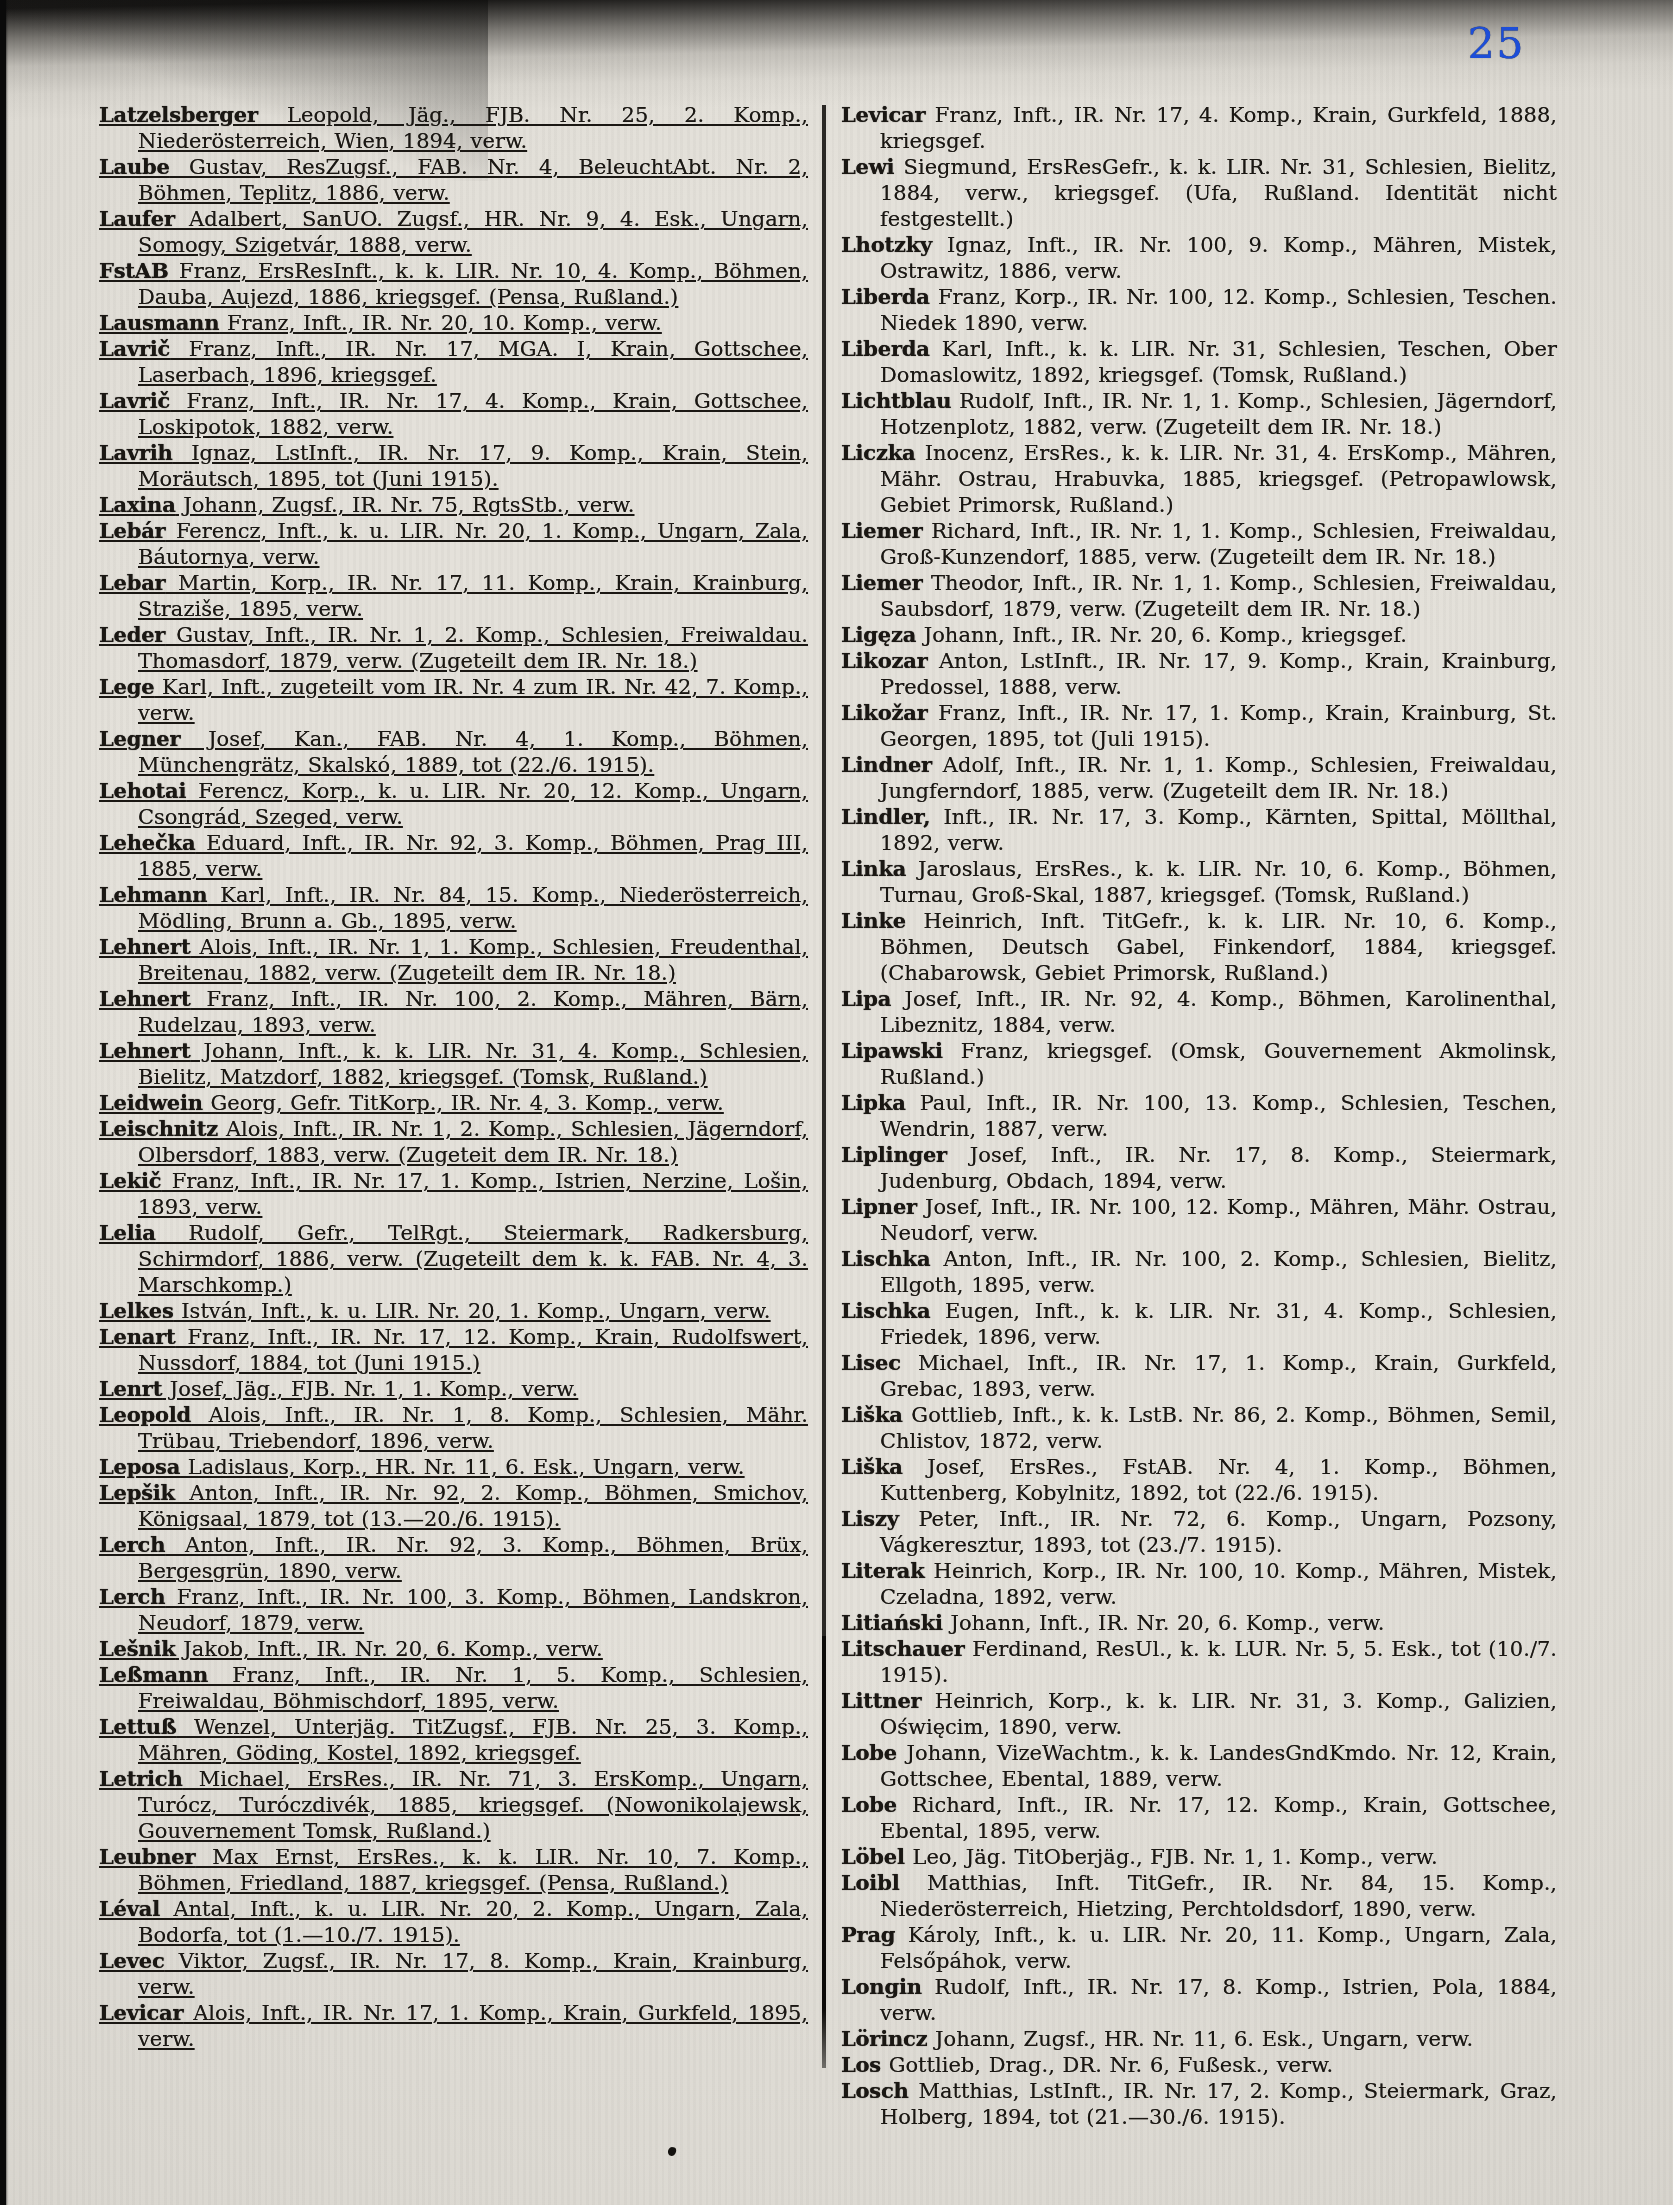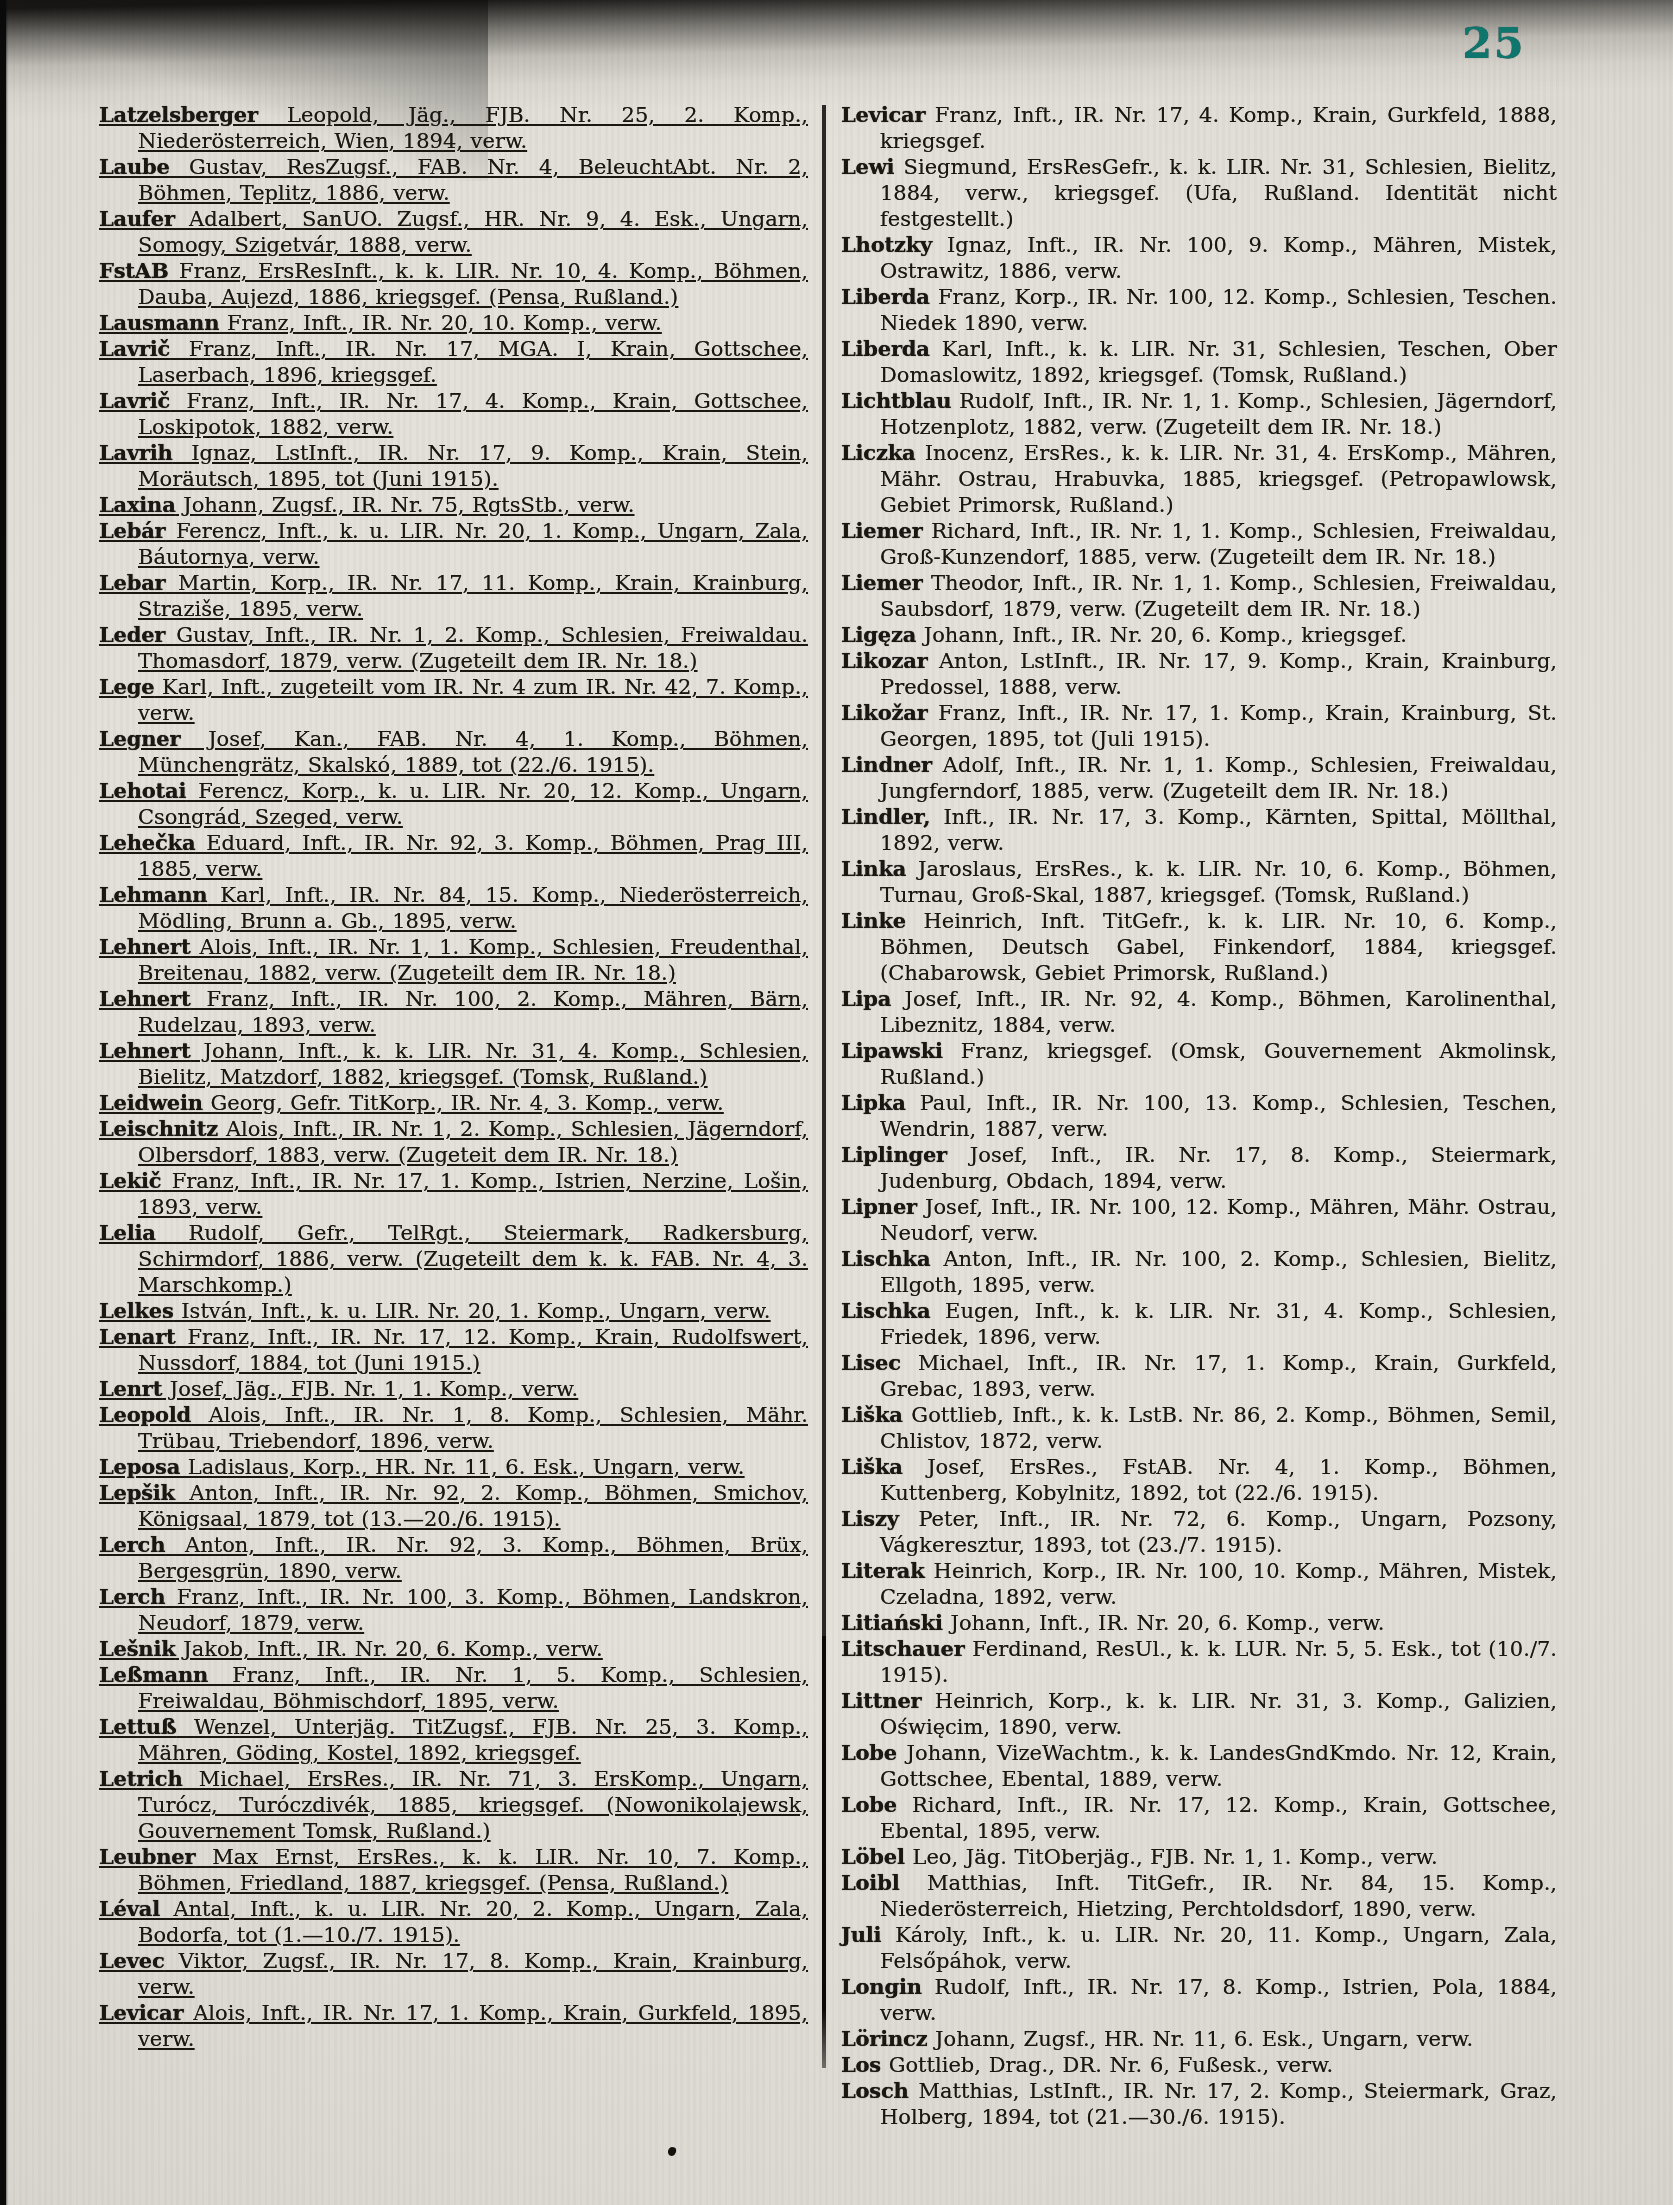--- a/index.html
+++ b/index.html
@@ -27,21 +27,21 @@
   .top-shadow-left {
     position: absolute; left: 0; top: 0; width: 488px; height: 181px;
     background: linear-gradient(200deg, rgba(10,10,9,0.45) 0%, rgba(0,0,0,0) 55%);
   }
   .left-edge-strip {
     position: absolute; left: 0; top: 0; width: 7.7px; height: 2205px;
     background: linear-gradient(to right, #0a0a0a 0 5.6px, rgba(10,10,10,0.4) 6.3px, rgba(0,0,0,0));
   }
   .page-number {
     position: absolute; top: 18px; right: 148px;
-    font-size: 43px; font-weight: bold; color: #0f766e;
+    font-size: 43px; font-weight: normal; color: #1d4ed8;
     letter-spacing: 1.4px;
     text-shadow: 0 0 0.7px rgba(20,18,15,0.8);
   }
   .column-divider {
     position: absolute; left: 822px; top: 105px; width: 3.5px; height: 1963px;
     background: linear-gradient(to bottom,
       rgba(22,20,17,0.9) 0 78%, rgba(12,10,8,1) 78% 97%, rgba(22,20,17,0.55) 100%);
   }
   .col {
     position: absolute; top: 102px;
@@ -151,21 +151,21 @@
     <p class="entry"><span class="surname">Liška</span> Josef, ErsRes., FstAB. Nr. 4, 1. Komp., Böhmen, Kuttenberg, Kobylnitz, 1892, tot (22./6. 1915).</p>
     <p class="entry"><span class="surname">Liszy</span> Peter, Inft., IR. Nr. 72, 6. Komp., Ungarn, Pozsony, Vágkeresztur, 1893, tot (23./7. 1915).</p>
     <p class="entry"><span class="surname">Literak</span> Heinrich, Korp., IR. Nr. 100, 10. Komp., Mähren, Mistek, Czeladna, 1892, verw.</p>
     <p class="entry"><span class="surname">Litiański</span> Johann, Inft., IR. Nr. 20, 6. Komp., verw.</p>
     <p class="entry"><span class="surname">Litschauer</span> Ferdinand, ResUl., k. k. LUR. Nr. 5, 5. Esk., tot (10./7. 1915).</p>
     <p class="entry"><span class="surname">Littner</span> Heinrich, Korp., k. k. LIR. Nr. 31, 3. Komp., Galizien, Oświęcim, 1890, verw.</p>
     <p class="entry"><span class="surname">Lobe</span> Johann, VizeWachtm., k. k. LandesGndKmdo. Nr. 12, Krain, Gottschee, Ebental, 1889, verw.</p>
     <p class="entry"><span class="surname">Lobe</span> Richard, Inft., IR. Nr. 17, 12. Komp., Krain, Gottschee, Ebental, 1895, verw.</p>
     <p class="entry"><span class="surname">Löbel</span> Leo, Jäg. TitOberjäg., FJB. Nr. 1, 1. Komp., verw.</p>
     <p class="entry"><span class="surname">Loibl</span> Matthias, Inft. TitGefr., IR. Nr. 84, 15. Komp., Niederösterreich, Hietzing, Perchtoldsdorf, 1890, verw.</p>
-    <p class="entry"><span class="surname">Juli</span> Károly, Inft., k. u. LIR. Nr. 20, 11. Komp., Ungarn, Zala, Felsőpáhok, verw.</p>
+    <p class="entry"><span class="surname">Prag</span> Károly, Inft., k. u. LIR. Nr. 20, 11. Komp., Ungarn, Zala, Felsőpáhok, verw.</p>
     <p class="entry"><span class="surname">Longin</span> Rudolf, Inft., IR. Nr. 17, 8. Komp., Istrien, Pola, 1884, verw.</p>
     <p class="entry"><span class="surname">Lörincz</span> Johann, Zugsf., HR. Nr. 11, 6. Esk., Ungarn, verw.</p>
     <p class="entry"><span class="surname">Los</span> Gottlieb, Drag., DR. Nr. 6, Fußesk., verw.</p>
     <p class="entry"><span class="surname">Losch</span> Matthias, LstInft., IR. Nr. 17, 2. Komp., Steiermark, Graz, Holberg, 1894, tot (21.—30./6. 1915).</p>
   </div>
 
 <div class="ink-dot"></div>
 
 
 </body></html>

